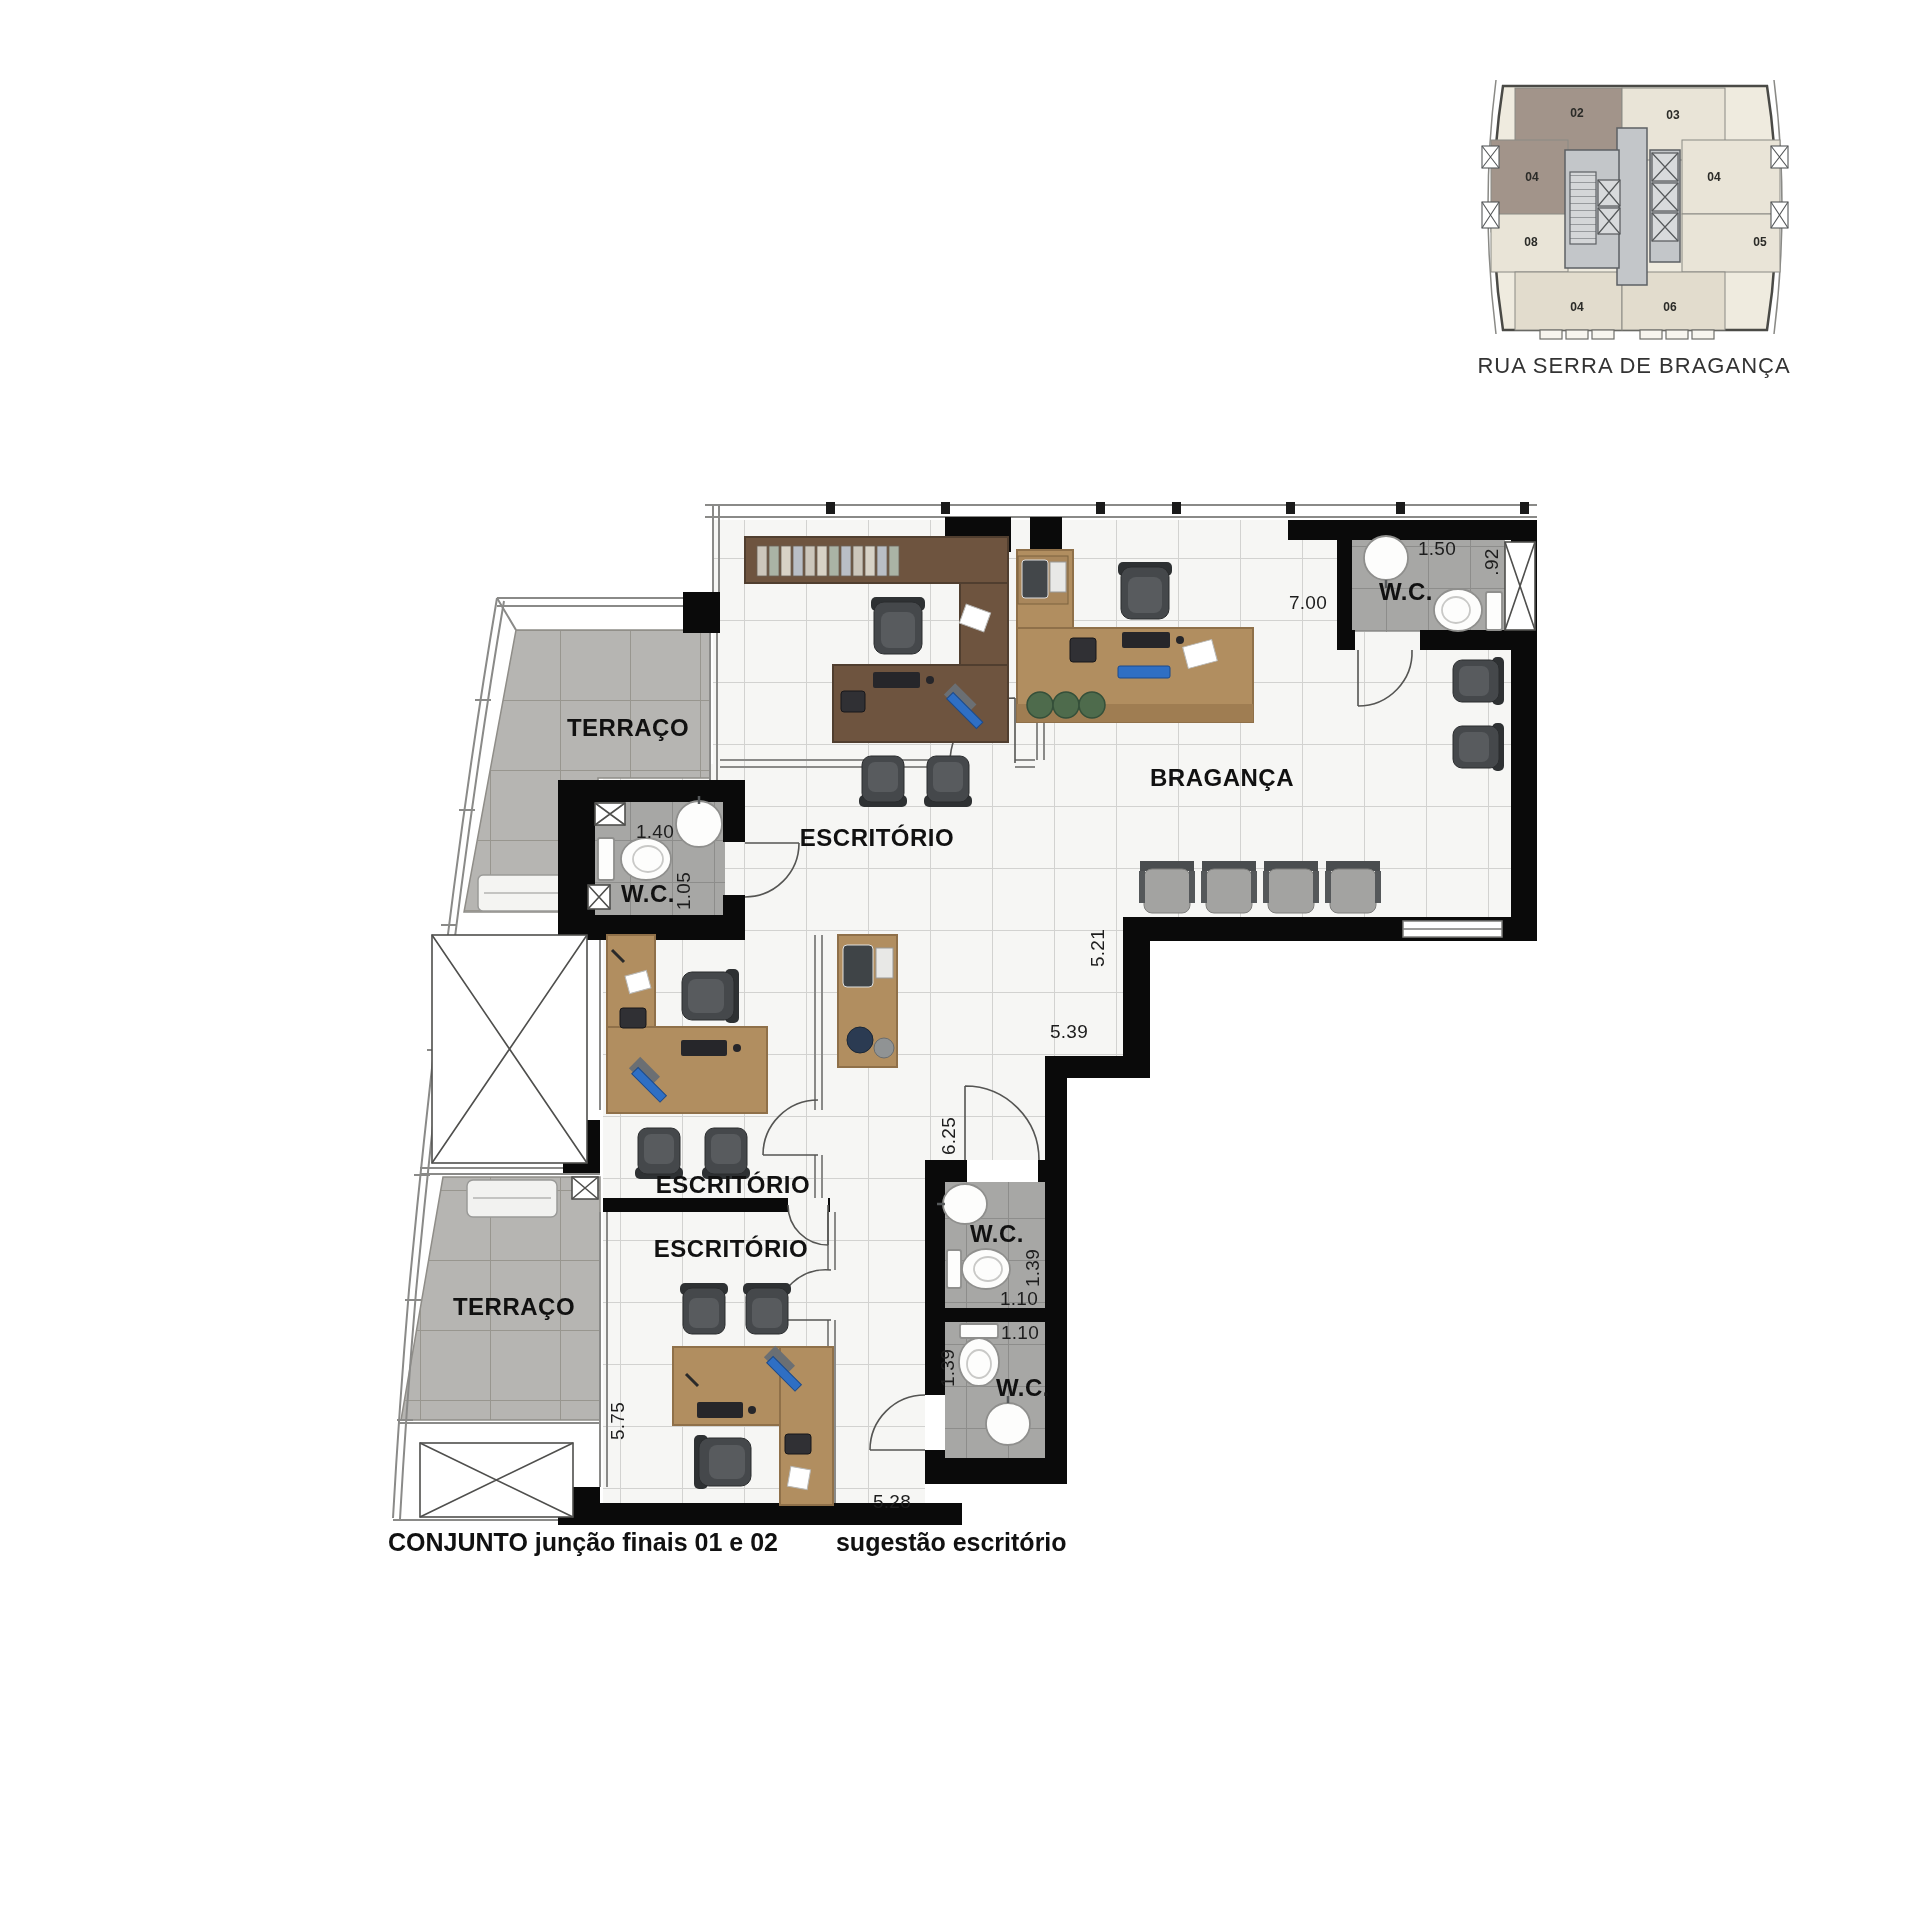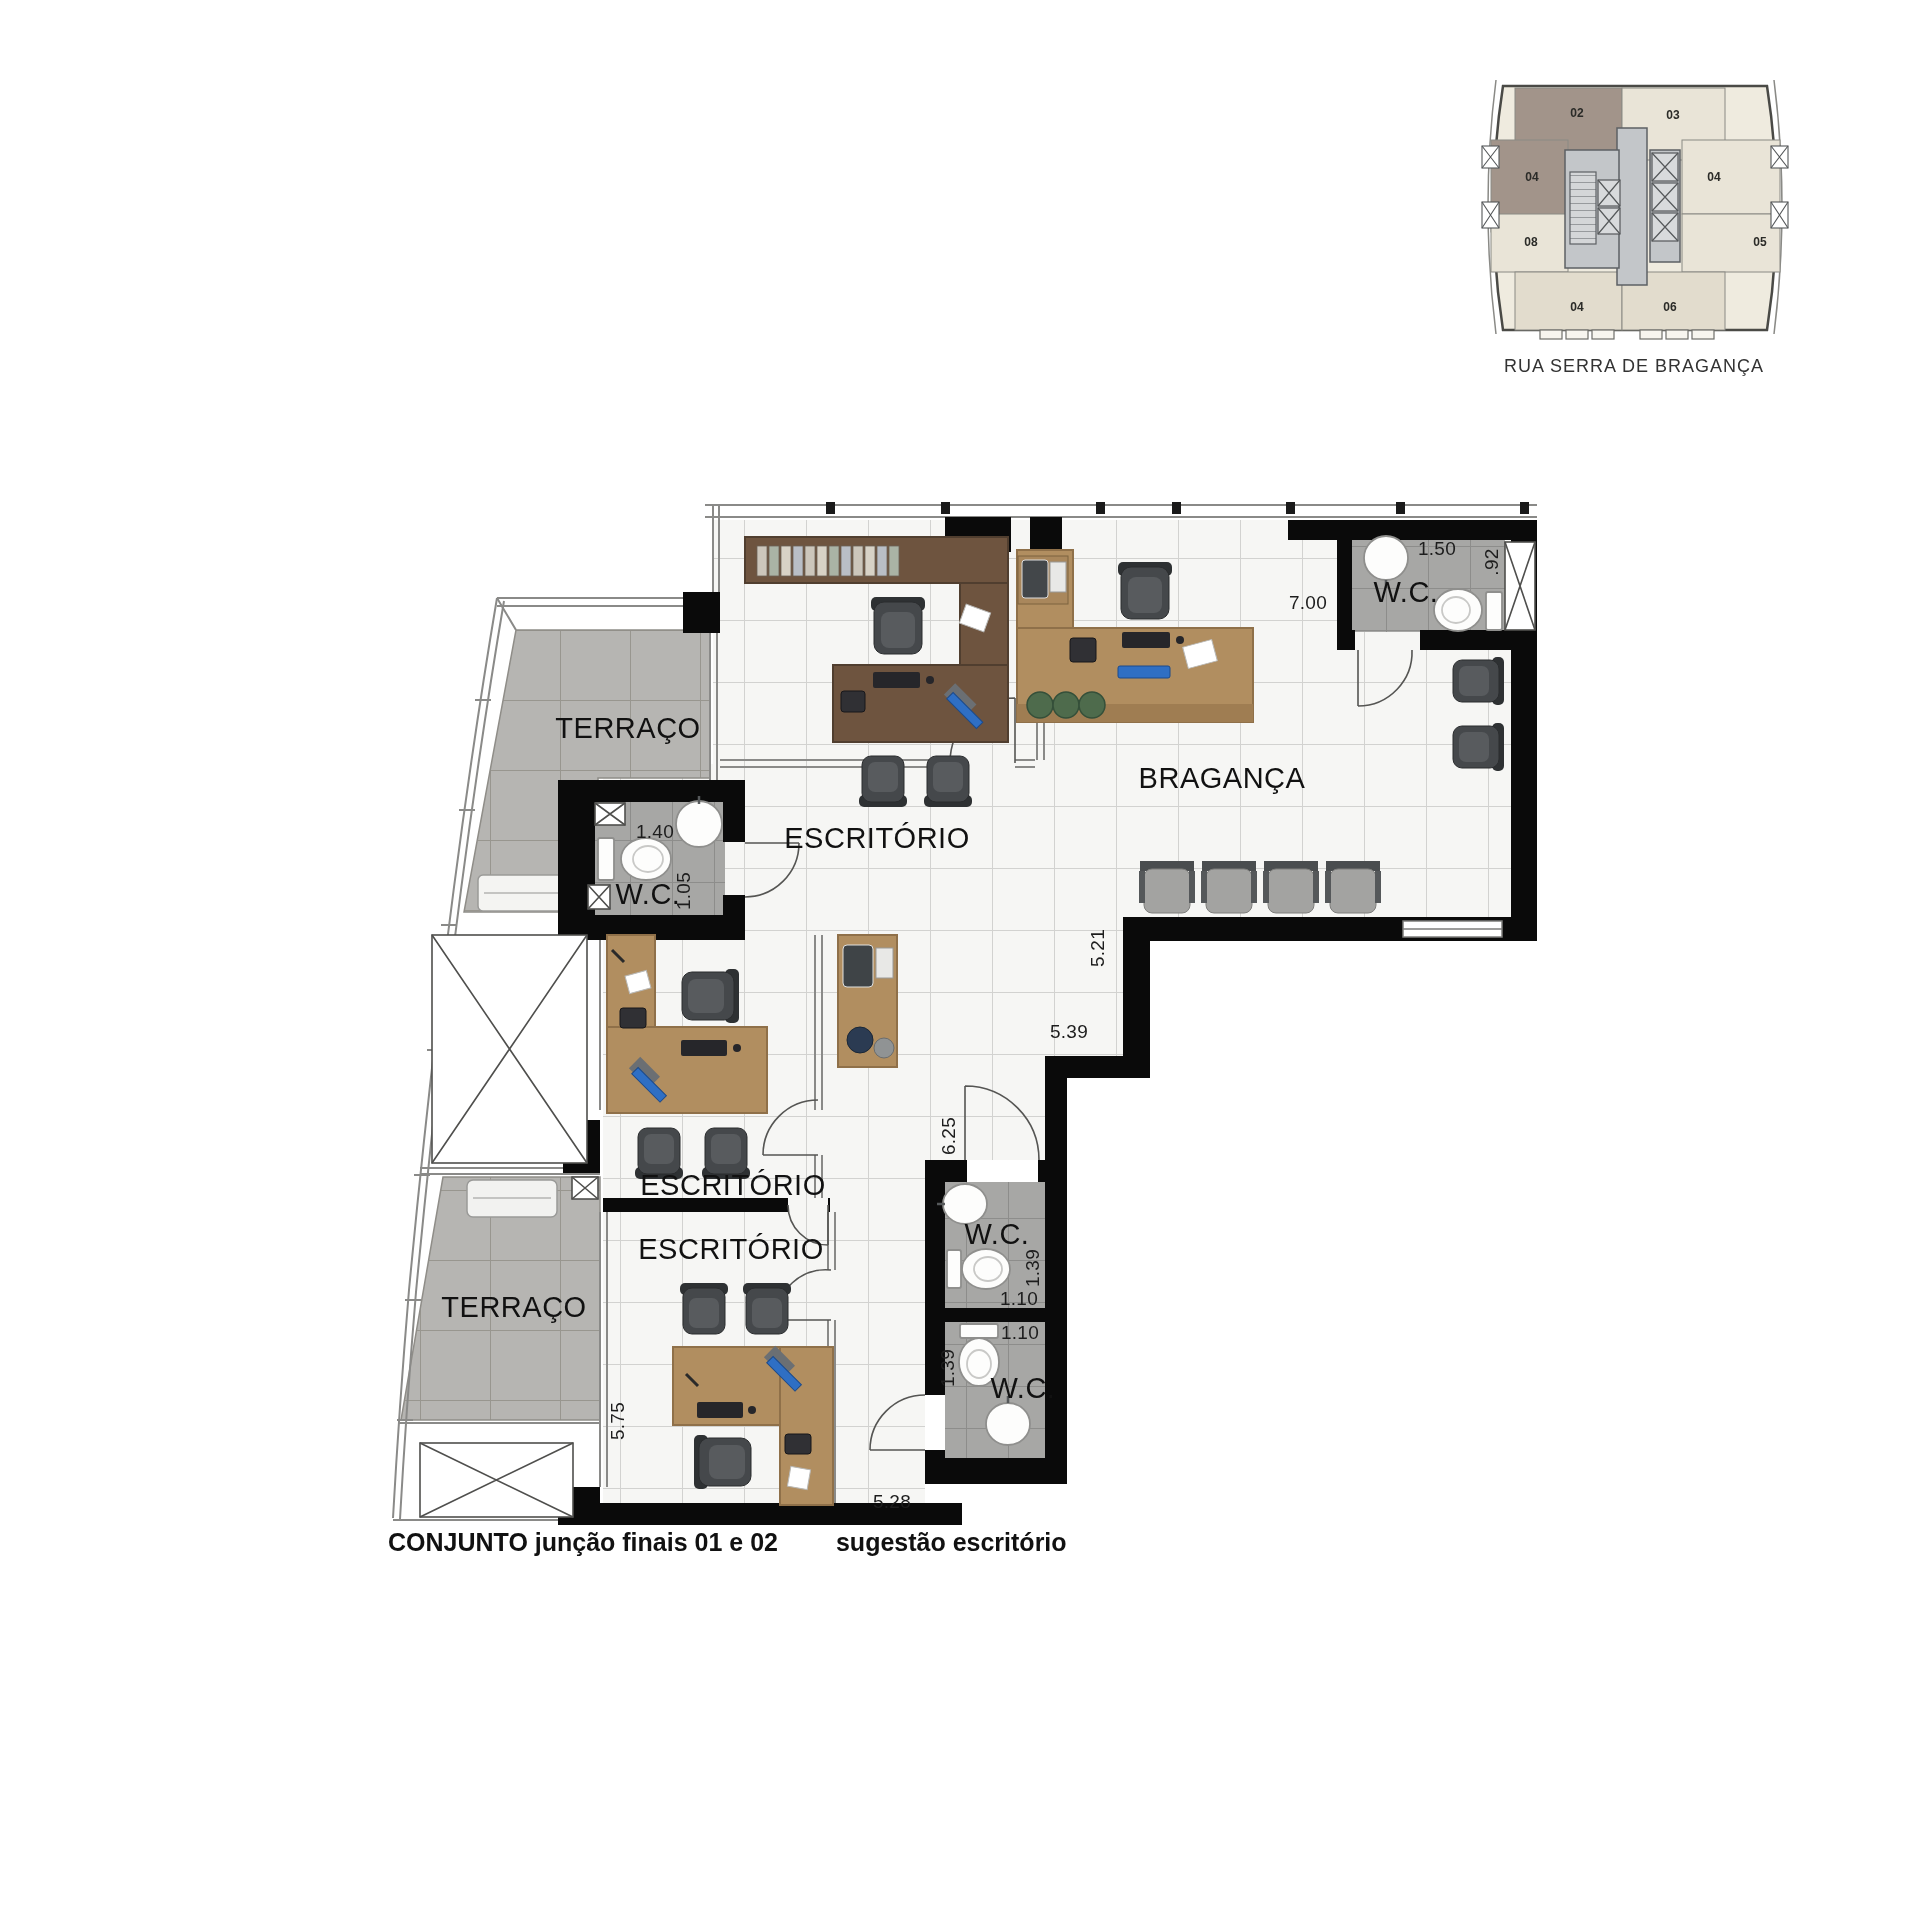--- a/index.html
+++ b/index.html
@@ -1,26 +1,26 @@
 <!DOCTYPE html>
 <html><head>
 <meta charset="utf-8">
 <style>
   html,body{margin:0;padding:0;background:#ffffff;}
   #canvas{position:relative;width:1920px;height:1920px;background:#ffffff;overflow:hidden;
           font-family:"Liberation Sans", sans-serif;}
   svg{position:absolute;left:0;top:0;}
-  .lbl{position:absolute;transform:translate(-50%,-50%);font-weight:400;font-size:29px;
+  .lbl{position:absolute;transform:translate(-50%,-50%);font-weight:700;font-size:24px;
        color:#111;white-space:nowrap;letter-spacing:.5px;}
   .dim{position:absolute;transform:translate(-50%,-50%);font-weight:400;font-size:19px;
        color:#1d1d1d;white-space:nowrap;letter-spacing:.3px;}
   .dim.v{transform:translate(-50%,-50%) rotate(-90deg);}
   .unit{position:absolute;transform:translate(-50%,-50%);font-weight:700;font-size:12px;
         color:#2b2b28;white-space:nowrap;}
-  .street{position:absolute;transform:translate(-50%,-50%);font-weight:400;font-size:18px;
+  .street{position:absolute;transform:translate(-50%,-50%);font-weight:400;font-size:22px;
           color:#333;letter-spacing:1px;white-space:nowrap;}
   .caption{position:absolute;left:388px;top:1528px;display:flex;gap:58px;
            font-weight:700;font-size:25px;color:#111;white-space:nowrap;}
 </style>
 </head>
 <body>
 
 <div id="canvas">
 
 <svg width="1920" height="1920" viewBox="0 0 1920 1920">

